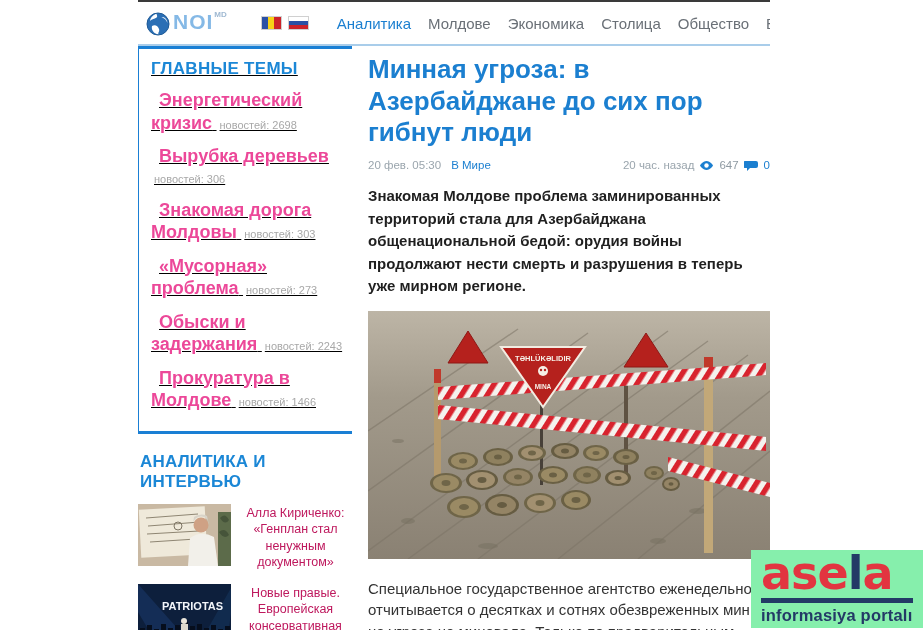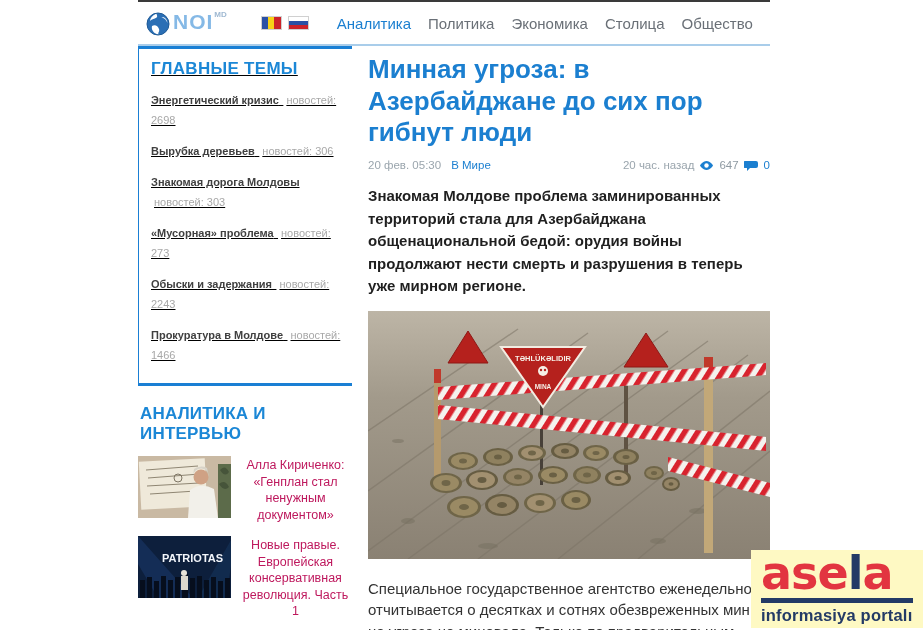--- a/index.html
+++ b/index.html
@@ -28,21 +28,21 @@
   
   .body-row { display:flex; }
   .sidebar { width:214px; flex:none; }
   .main { width:402px; flex:none; margin-left:16px; }
 
   
   .topics-panel { border-top:3px solid #1a7fd4; border-bottom:3px solid #1a7fd4;
     border-left:1px solid #1a7fd4; padding:10px 6px 8px 12px; background:#fff;text-decoration:underline; }
   .topics-title { color:#1b87d6; font-size:17px; font-weight:bold; letter-spacing:.3px; margin-bottom:10px; }
   .topic-row { margin-bottom:11px; line-height:1.25; cursor:pointer; }
-  .topic-name { font-size:11px; font-weight:bold; color:#404040; }
+  .topic-name { font-size:18px; font-weight:bold; color:#ec4899;margin-left:8px; }
   .topic-count { font-size:11px; color:#a8a8a8; font-weight:normal; margin-left:3px; }
   .more-link { text-align:center; margin-top:4px; }
   .more-link span { font-size:12.5px; font-weight:bold; color:#1b7fd0; text-decoration:underline; cursor:pointer; }
 
   .analytics-title { color:#1b87d6; font-size:17px; font-weight:bold; margin:18px 0 12px 2px; letter-spacing:.2px; }
   .a-item { display:flex; margin-bottom:13px; cursor:pointer; }
   .a-thumb { width:93px; height:62px; flex:none; overflow:hidden; background:#ccc; }
   .a-thumb svg { display:block; }
   .a-text { font-size:12.5px; color:#be185d; line-height:1.32; margin-left:8px; padding-top:1px;text-align:center; }
 
@@ -53,21 +53,21 @@
   .meta-right { margin-left:auto; display:flex; align-items:center; gap:5px; }
   .meta-views { color:#8f9aa2; }
   .meta-comments { color:#1b7fd0; cursor:pointer; }
   .icon-eye, .icon-comment { width:15px; height:11px; display:inline-block; vertical-align:middle; }
   .art-lead { font-size:15px; font-weight:bold; color:#1f1f1f; line-height:1.5; margin-top:14px; }
   .art-photo { margin-top:13px; width:402px; height:248px; }
   .art-p { font-size:15px; color:#333; line-height:1.45; margin-top:15px; }
 
   
   .asela { position:absolute; right:0; top:550px; width:172px; height:78px;
-    background:#fef9c3; text-align:left; padding-left:10px; }
+    background:#86efac; text-align:left; padding-left:10px; }
   .asela-word { font-family:"DejaVu Sans",sans-serif; font-weight:bold; font-size:46px;
     line-height:46px; color:#e23540; letter-spacing:-1px; }
   .asela-word .navy-l { color:#233a66; }
   .asela-bar { width:152px; height:5px; background:#233a66; margin-top:2px; }
   .asela-tag { font-size:16.5px; font-weight:bold; color:#233a66; margin-top:3px; letter-spacing:.2px; }
 </style>
 </head>
 <body>
 
 <div class="page">
@@ -92,21 +92,21 @@
             <span style="background:#cc2229"></span>
         </div>
         <div class="flag flag-ru">
           <span style="background:#fff"></span>
             <span style="background:#2a50a5"></span>
             <span style="background:#cc2229"></span>
         </div>
       </div>
       <div class="nav">
         <span class="nav-item active">Аналитика</span>
-        <span class="nav-item">Политика</span>
+        <span class="nav-item">Молдове</span>
         <span class="nav-item">Экономика</span>
         <span class="nav-item">Столица</span>
         <span class="nav-item">Общество</span>
         <span class="nav-item">В Мире</span>
 
       </div>
     </div>
 
     <div class="body-row">
 

